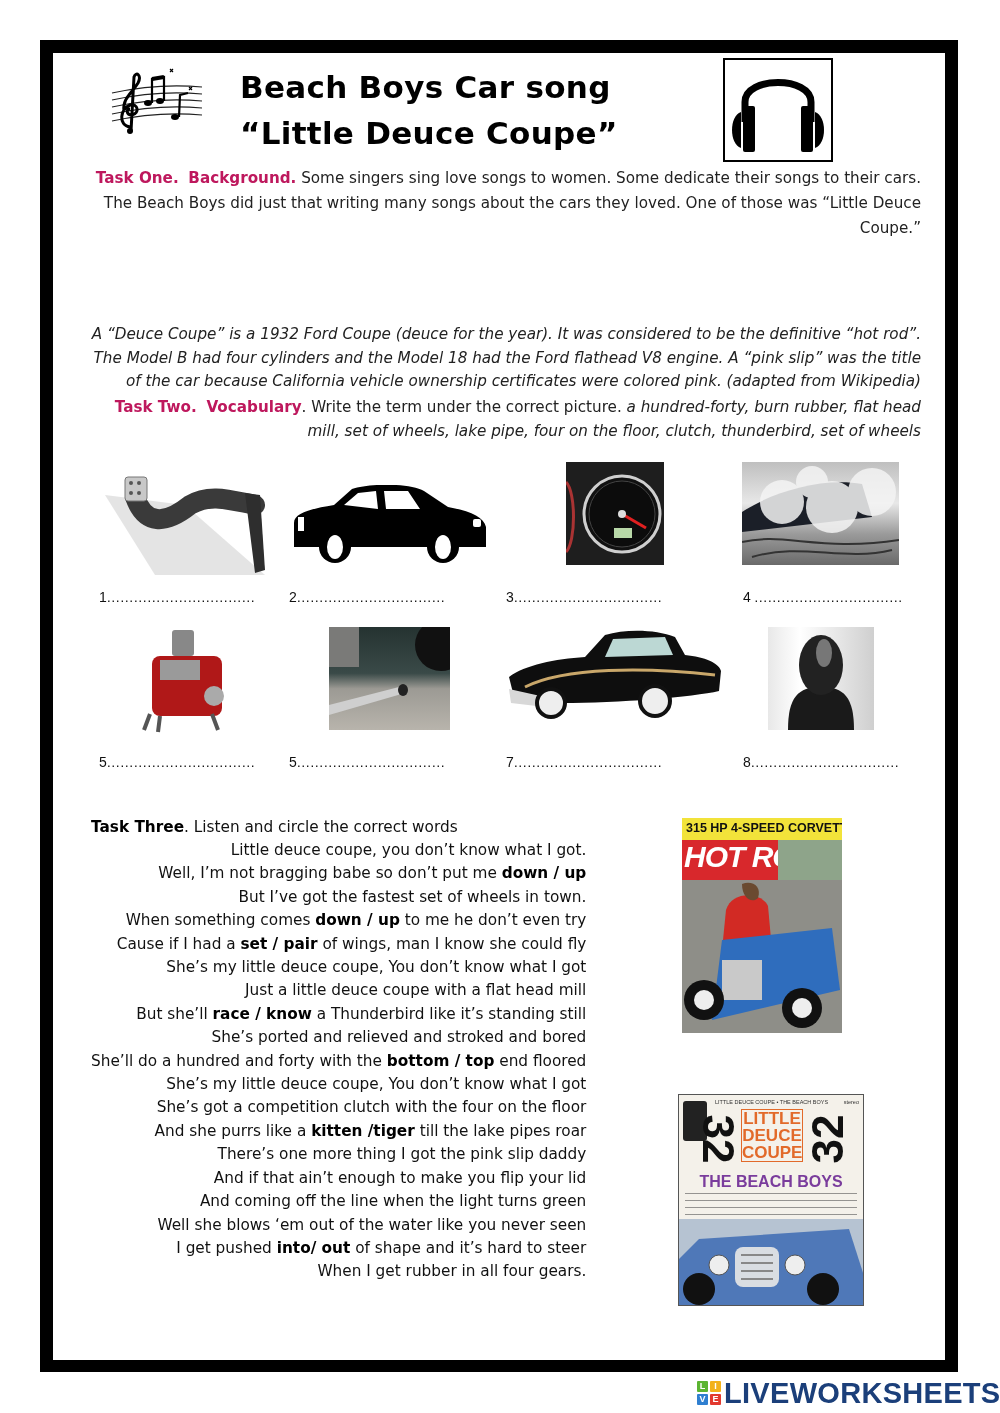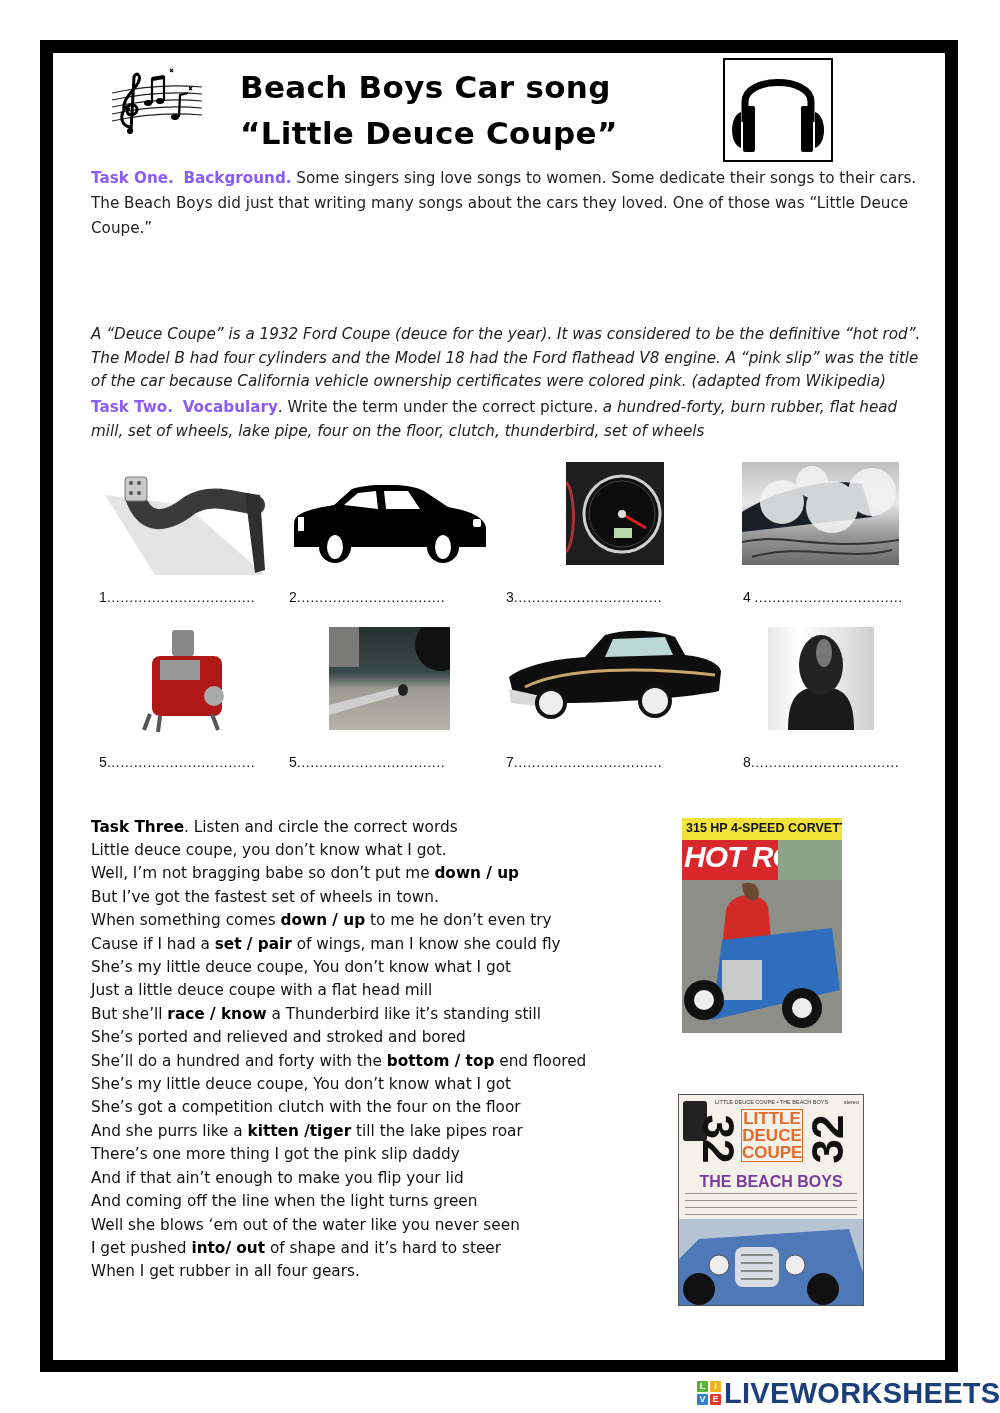--- a/index.html
+++ b/index.html
@@ -1,23 +1,23 @@
 <!DOCTYPE html>
 <html><head>
 <meta charset="utf-8">
 <style>
   html, body { margin:0; padding:0; }
   body { width:1000px; height:1413px; background:#ffffff; position:relative; overflow:hidden;
          font-family:"DejaVu Sans", sans-serif; color:#111; }
   .frame { position:absolute; left:40px; top:40px; width:918px; height:1332px; background:#000; }
   .inner { position:absolute; left:53px; top:53px; width:892px; height:1307px; background:#fff; }
-  .abs { position:absolute; }
+  .abs { position:absolute;text-align:right; }
   .title { font-family:"DejaVu Sans", sans-serif; font-weight:bold; font-size:31px; letter-spacing:0.3px; color:#000; line-height:46px; white-space:nowrap; }
   .para { font-family:"DejaVu Sans", sans-serif; font-size:15.2px; line-height:25px; color:#222; }
-  .para b { color:#8b5cf6; }
+  .para b { color:#be185d; }
   .ital { font-style:italic; font-size:15.2px; line-height:23.5px; }
   .lyric { font-family:"DejaVu Sans", sans-serif; font-size:15.3px; line-height:23.4px; color:#111; white-space:nowrap; }
   .lyric b { font-weight:bold; color:#000; }
   .blank { font-family:"Liberation Sans", sans-serif; font-size:14px; color:#111; white-space:nowrap; letter-spacing:-0.5px; }
   .pic { position:absolute; overflow:hidden; }
   .logo { position:absolute; left:697px; top:1378px; height:30px; display:flex; align-items:center; }
   .tiles { display:grid; grid-template-columns:11px 11px; grid-template-rows:11px 11px; gap:2px; margin-right:3px; }
   .tile { font-family:"Liberation Sans", sans-serif; font-weight:bold; font-size:9px; color:#fff; text-align:center; line-height:11px; border-radius:1px; }
   .logo-text { font-family:"Liberation Sans", sans-serif; font-weight:bold; font-size:29px; color:#1b3f7a; letter-spacing:0.3px; line-height:30px; }
 </style>

